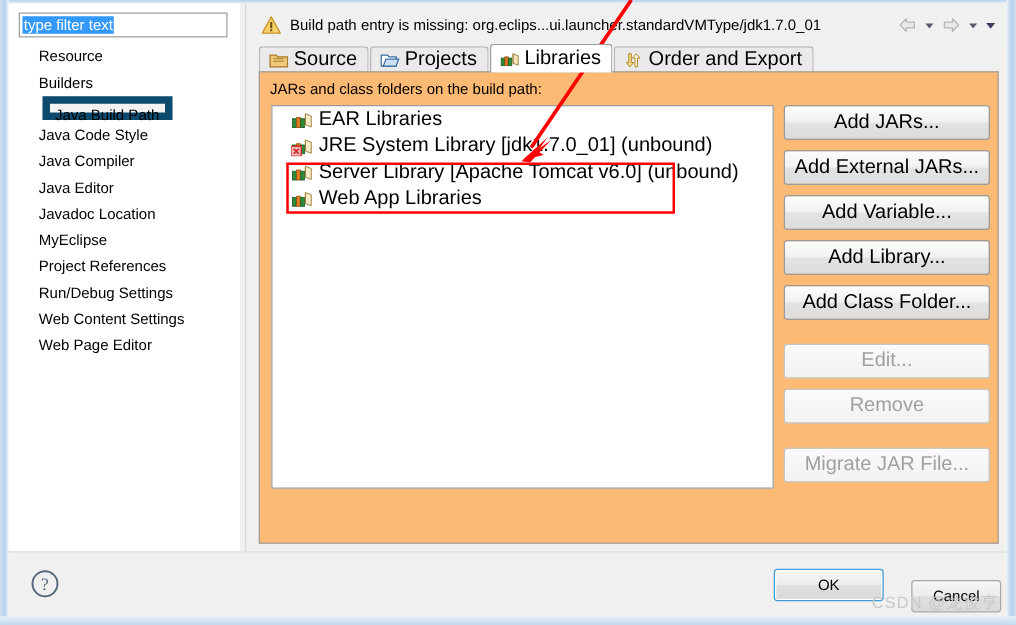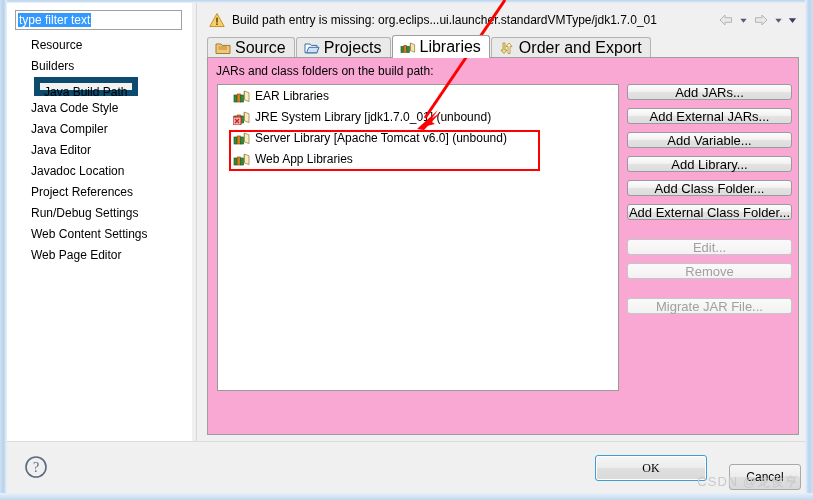--- a/index.html
+++ b/index.html
@@ -108,74 +108,74 @@
   }
   .tab.active{
     background:#ffffff;height:23px;
     border-color:#9e9e9e;
     z-index:3;
   }
   .tab-ico{width:16px;height:14px;flex:none;}
 
   .tabbody{
     position:absolute;left:0;top:21px;width:592px;height:378px;
-    background:#f9a8d4;
+    background:#fdba74;
     border:1px solid #9e9e9e;
     box-sizing:border-box;
   }
   .body-label{
     position:absolute;left:8px;top:6px;font-size:12px;color:#000;
   }
   .libs-list{
     position:absolute;left:9px;top:26px;width:402px;height:307px;
     border:1px solid #9a9a9a;background:#ffffff;box-sizing:border-box;
     overflow:hidden;
   }
   .lib-row{
-    height:21px;display:flex;align-items:center;padding-left:15px;font-size:12px;
+    height:21px;display:flex;align-items:center;padding-left:15px;font-size:16px;
     white-space:nowrap;
   }
   .lib-ico{width:17px;height:16px;margin-right:5px;flex:none;position:relative;}
 
   
   .red-box{
     position:absolute;left:11px;top:45px;width:311px;height:41px;
     border:2px solid #ff0000;box-sizing:border-box;pointer-events:none;
   }
 
   
   .btncol{position:absolute;left:419px;top:26px;width:165px;}
   .dlgbtn{
-    width:165px;height:16px;margin-bottom:8px;
+    width:165px;height:28px;margin-bottom:8px;
     background:linear-gradient(to bottom,#fdfdfd 0%,#f1f1f1 48%,#e3e3e3 52%,#dcdcdc 100%);
     border:1px solid #9a9a9a;border-radius:3px;
-    font-family:"Liberation Sans", sans-serif;font-size:13px;color:#000;
+    font-family:"Liberation Sans", sans-serif;font-size:16px;color:#000;
     display:flex;align-items:center;justify-content:center;
     box-sizing:border-box;cursor:default;
   }
   .dlgbtn.disabled{color:#a0a0a0;
     background:linear-gradient(to bottom,#fafafa,#f2f2f2);
     border-color:#c6c6c6;}
   .gap{height:11px;}
 
   
   .bottom{
     position:absolute;left:0;bottom:0;width:798px;height:52px;
     background:#f0f0f0;
     border-top:1px solid #dcdcdc;
     box-sizing:border-box;
   }
   .help-icon{position:absolute;left:17px;top:13px;width:24px;height:24px;}
   .okbtn{
-    position:absolute;right:98px;top:13px;width:112px;height:26px;
+    position:absolute;right:98px;top:13px;width:88px;height:26px;
     background:linear-gradient(to bottom,#f6f6f6,#ececec 48%,#dfdfdf 52%,#d9d9d9);
     border:1px solid #3c9cd8;border-radius:3px;
     box-shadow:inset 0 0 0 1px #ffffff;
     display:flex;align-items:center;justify-content:center;font-size:12px;
-    box-sizing:border-box;cursor:default;font-family:Liberation Serif, serif;
+    box-sizing:border-box;cursor:default;
   }
   .cancelbtn{
     position:absolute;right:4px;top:22px;width:72px;height:26px;
     background:linear-gradient(to bottom,#f6f6f6,#ececec 48%,#dfdfdf 52%,#d9d9d9);
     border:1px solid #a8a8a8;border-radius:3px;
     display:flex;align-items:center;justify-content:center;font-size:12px;
     box-sizing:border-box;cursor:default;
   }
   .watermark{
     position:absolute;right:6px;bottom:2px;
@@ -213,20 +213,23 @@
             <div class="tree-item">Java Code Style</div>
           </div>
         <div class="tree-row">
             <div class="tree-item">Java Compiler</div>
           </div>
         <div class="tree-row">
             <div class="tree-item">Java Editor</div>
           </div>
         <div class="tree-row">
             <div class="tree-item">Javadoc Location</div>
+          </div>
+        <div class="tree-row">
+            <div class="tree-item">MyEclipse</div>
           </div>
         <div class="tree-row">
             <div class="tree-item">Project References</div>
           </div>
         <div class="tree-row">
             <div class="tree-item">Run/Debug Settings</div>
           </div>
         <div class="tree-row">
             <div class="tree-item">Web Content Settings</div>
           </div>
@@ -360,21 +363,20 @@
 
             <div class="red-box"></div>
           </div>
 
           <div class="btncol">
             <div class="dlgbtn">Add JARs...</div>
             <div class="dlgbtn">Add External JARs...</div>
             <div class="dlgbtn">Add Variable...</div>
             <div class="dlgbtn">Add Library...</div>
             <div class="dlgbtn">Add Class Folder...</div>
-            <div class="dlgbtn">Add External Class Folder...</div>
             <div class="gap"></div>
             <div class="dlgbtn disabled">Edit...</div>
             <div class="dlgbtn disabled">Remove</div>
             <div class="gap"></div>
             <div class="dlgbtn disabled">Migrate JAR File...</div>
           </div>
 
         </div>
       </div>
     </div>

